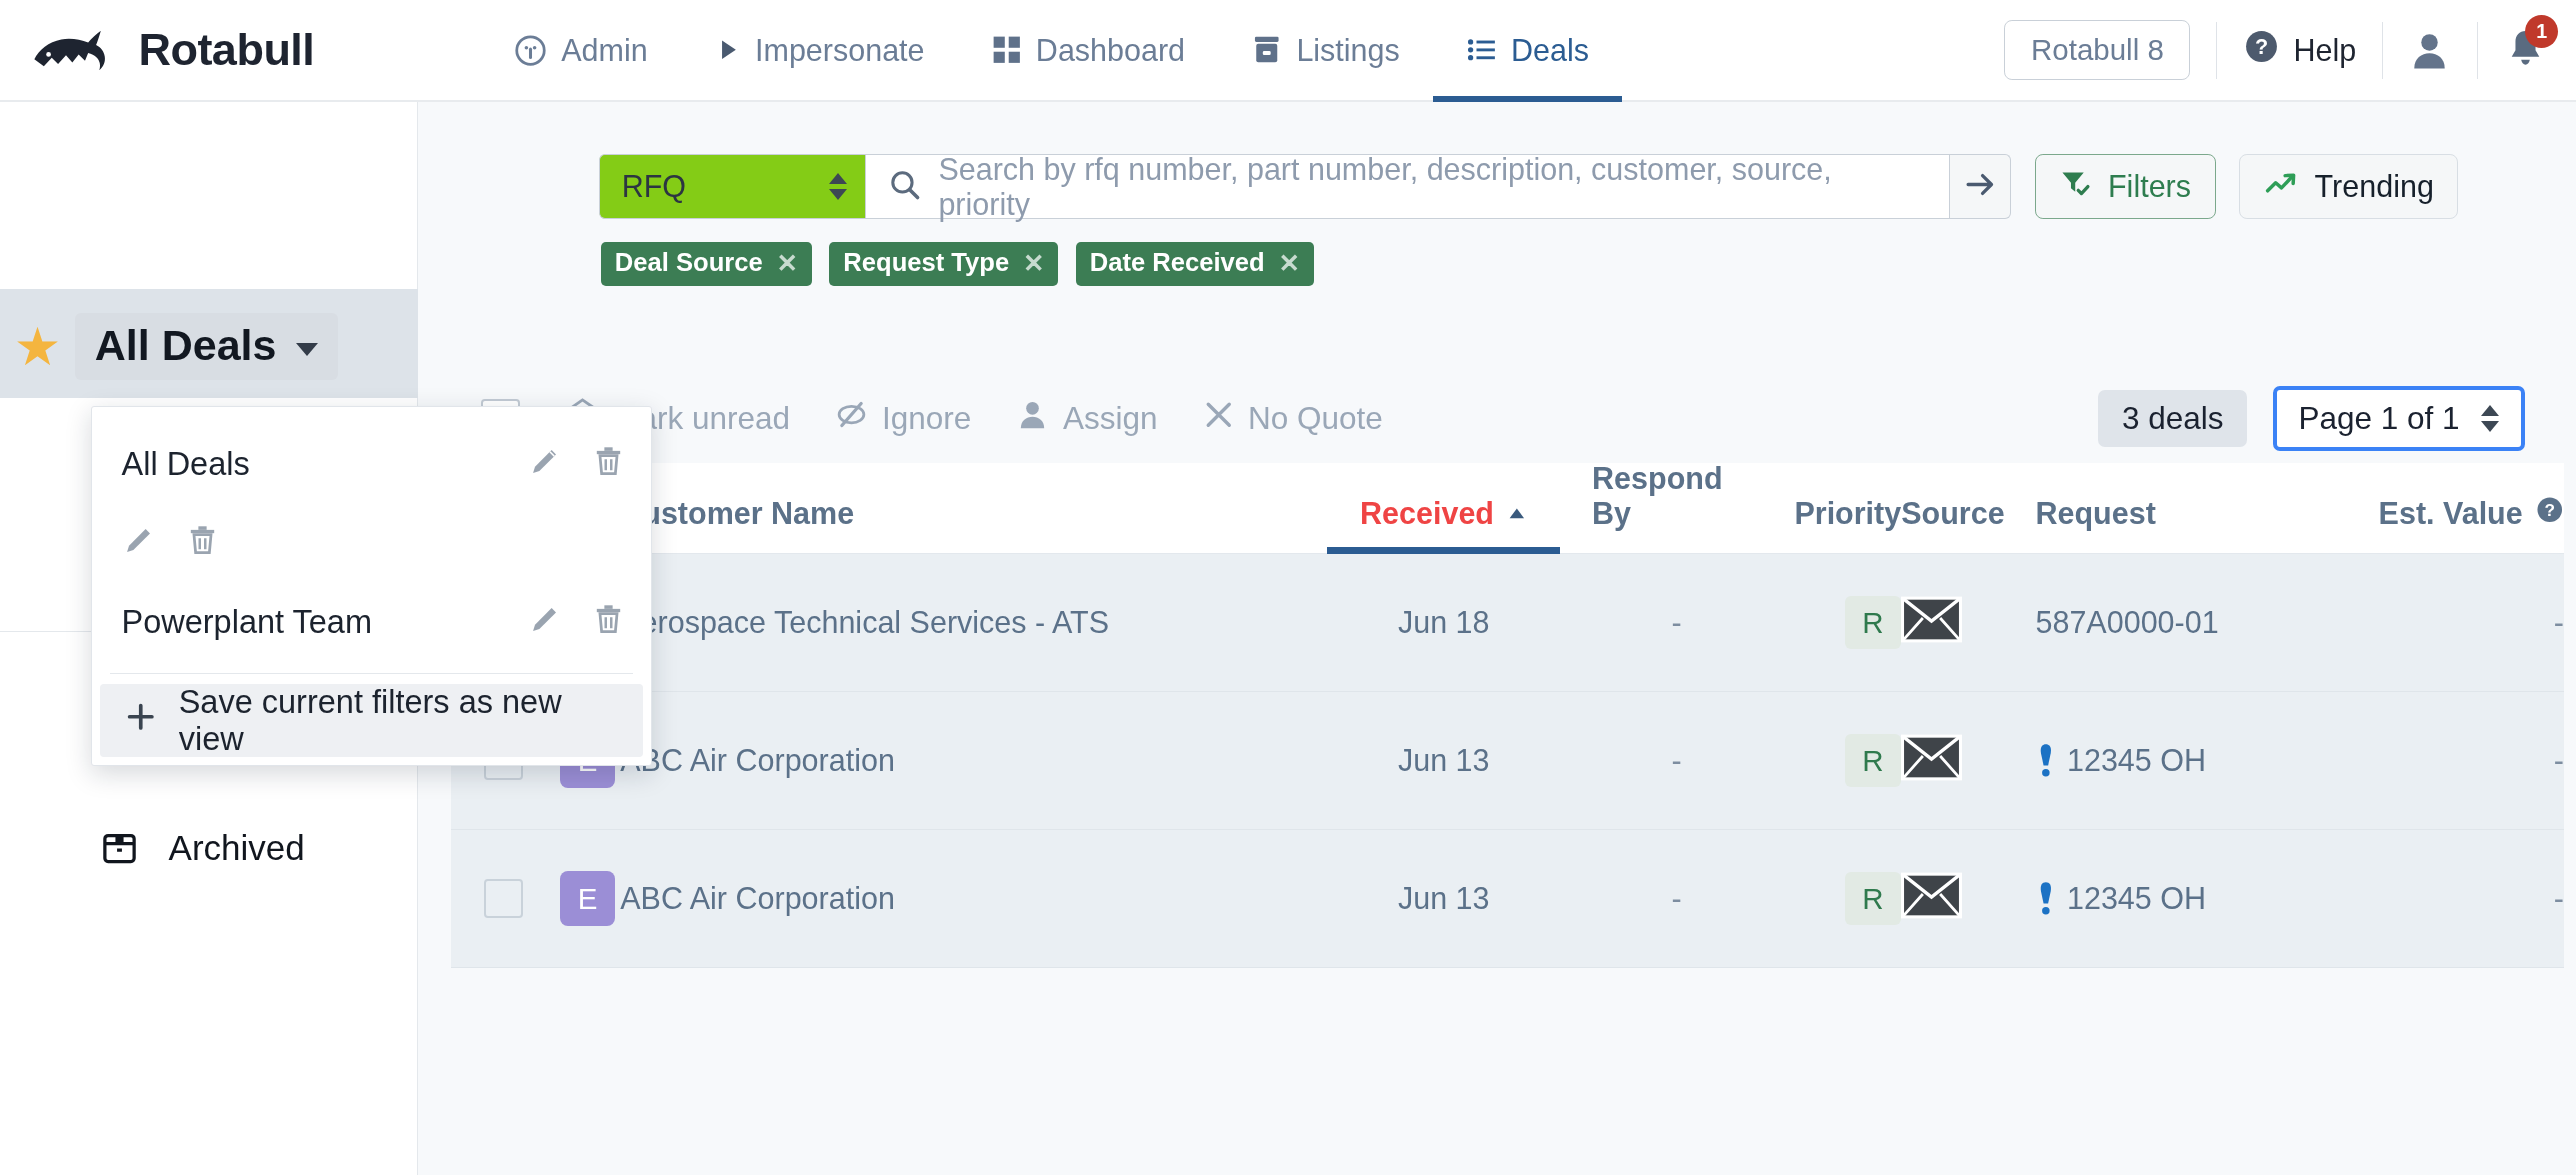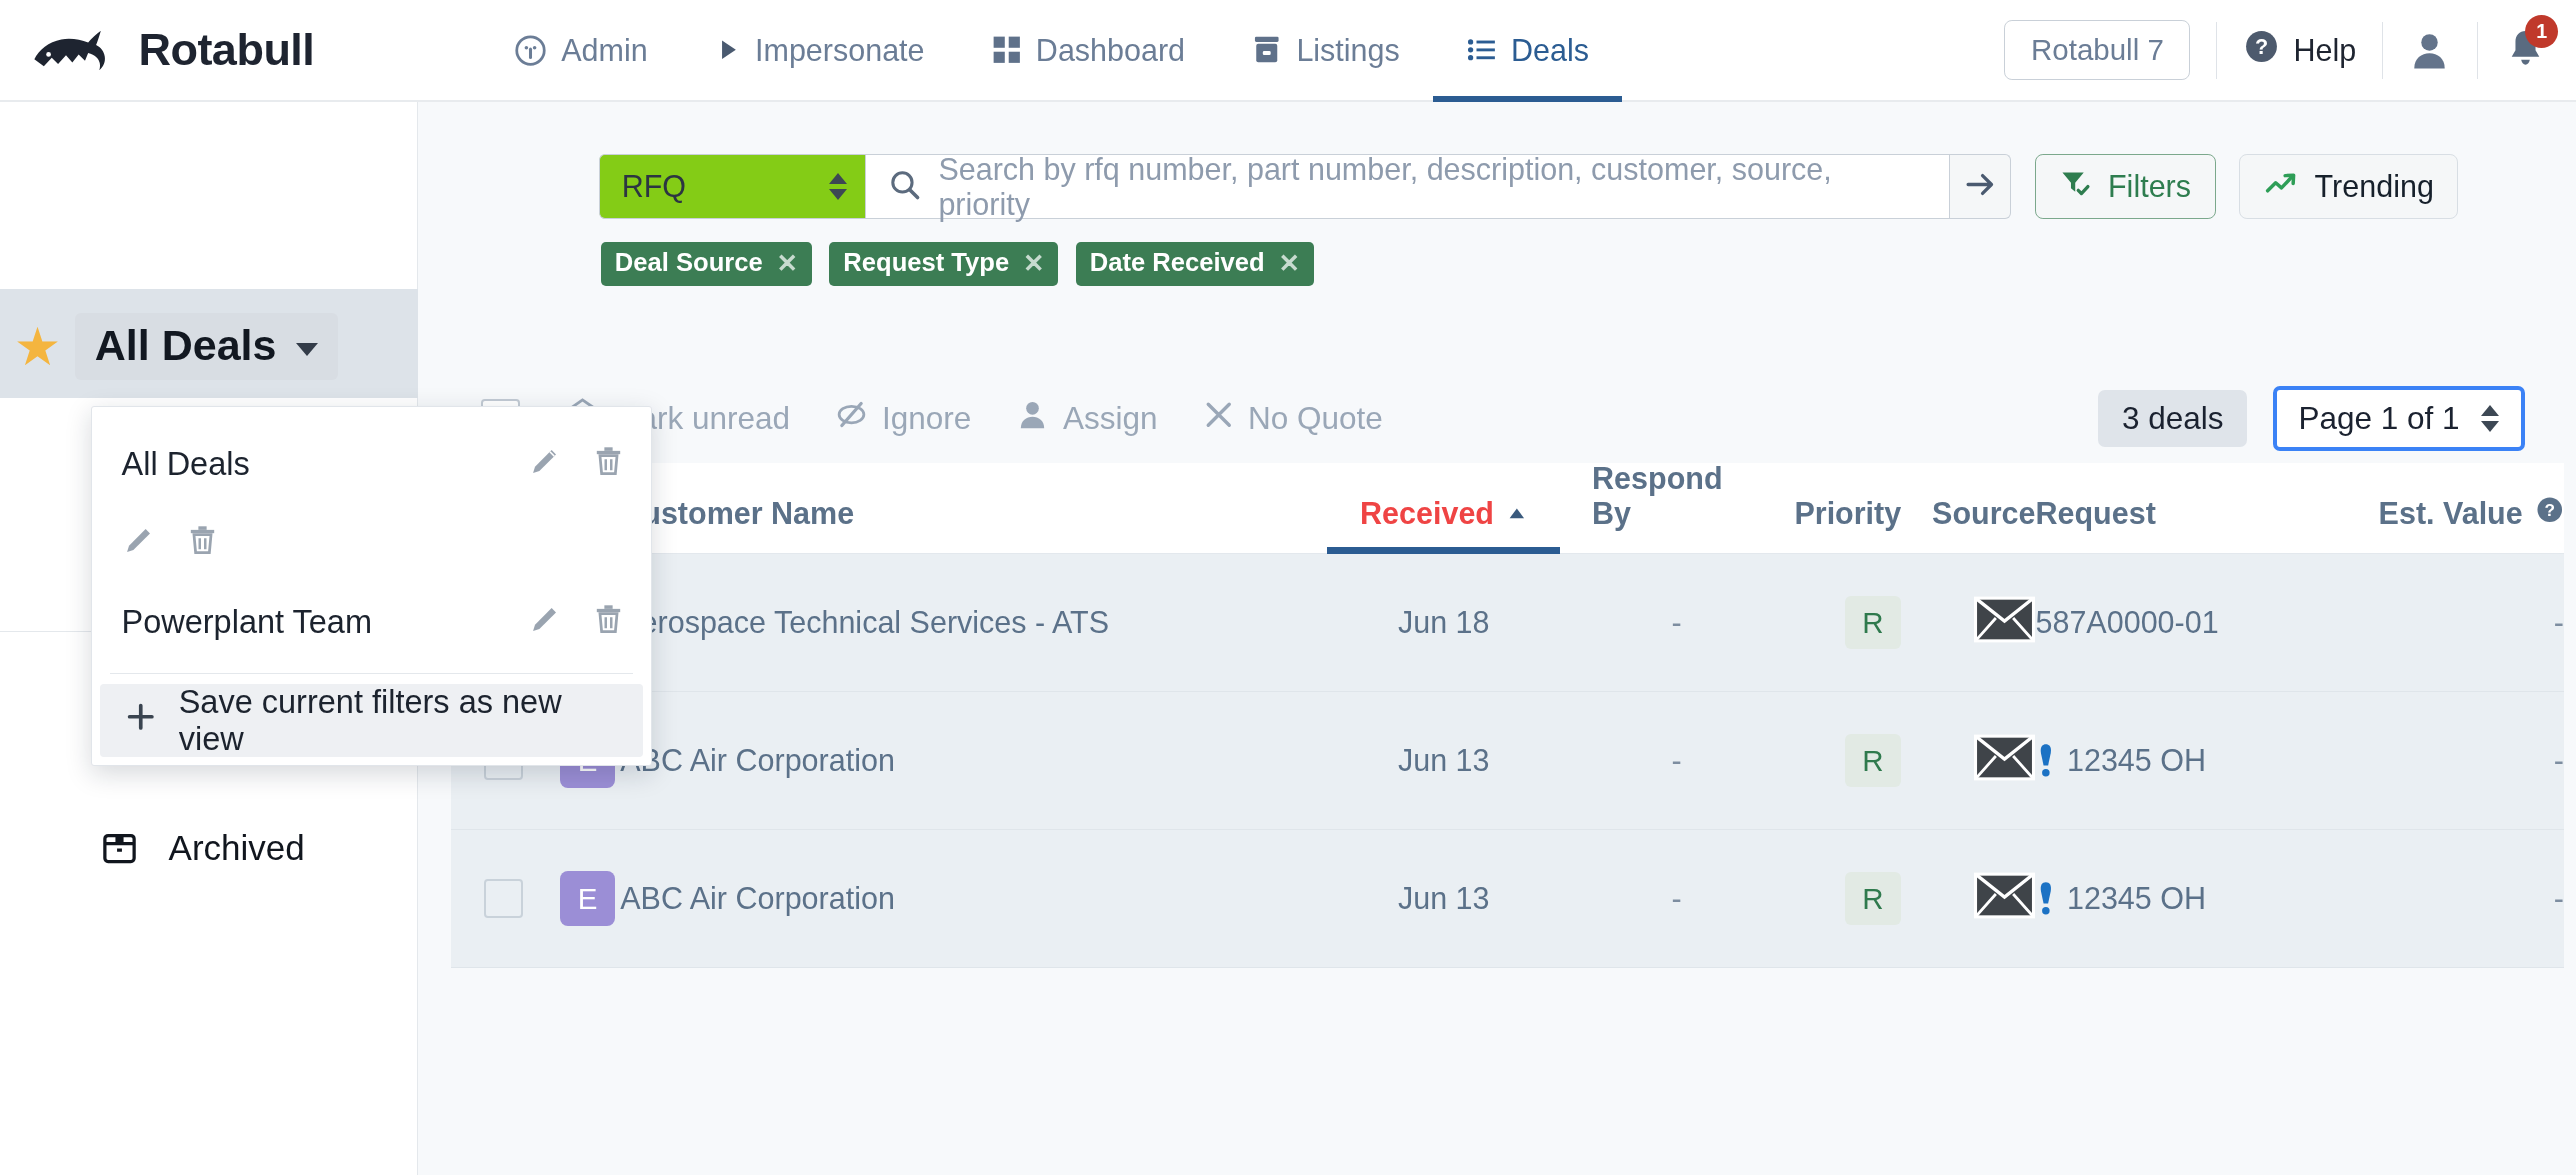--- a/index.html
+++ b/index.html
@@ -168,21 +168,21 @@
     display:flex; align-items:center; height: 138px;
     background:#eaeff3; border-bottom:1px solid #dfe5ea;
   }
   .td { font-size: 30.5px; color:#5b7189; display:flex; align-items:center; }
   .cw-check { width: 110px; justify-content:center; }
   .cw-av    { width: 69px; justify-content:center; }
   .cw-cust  { width: 748px; }
   .cw-recv  { width: 246px; justify-content:center; }
   .cw-resp  { width: 179px; justify-content:center;margin-left:32px; }
   .cw-prio  { width: 148px; justify-content:flex-end; }
-  .cw-src   { width: 142px; justify-content:flex-end; }
+  .cw-src   { width: 142px; justify-content:flex-start; }
   .cw-req   { width: 354px; }
   .cw-est   { width: 205px; justify-content:flex-end; }
   .row-check { width:39px;height:39px;border:2px solid #c9d2da;border-radius:3.9px;background:transparent;cursor:pointer; }
   .av {
     width: 55px; height: 55px; border-radius: 7.9px; background:#9b8ed6;
     color:#fff; font-size: 29.5px; display:flex; align-items:center; justify-content:center;
   }
   .prio-badge {
     background:#e2eae4; color:#2f7a4d; font-size:29.5px;
     border-radius:5.9px; padding: 9.8px 17.7px; min-width: 49px; text-align:center;
@@ -278,21 +278,21 @@
               <rect x="8" y="11" width="14" height="2.2" fill="#2b5c92"></rect>
             <circle cx="3.5" cy="18" r="2" fill="#2b5c92"></circle>
               <rect x="8" y="17" width="14" height="2.2" fill="#2b5c92"></rect>
           </svg>
         </span>
         <span>Deals</span>
       </div>
     </div>
 
     <div class="nav-right">
-      <button class="btn-outline">Rotabull 7</button>
+      <button class="btn-outline">Rotabull 8</button>
       <div class="vdiv"></div>
       <div class="help-link">
         <span>
           <svg width="37" height="37" viewBox="0 0 24 24" style="font-size:31px">
               <circle cx="12" cy="12" r="10" fill="#4d5a6d"></circle>
               <text x="12" y="17" font-size="14" font-weight="bold" fill="#fff" text-anchor="middle" font-family="Liberation Sans">?</text>
             </svg>
         </span>
         <span>Help</span>
       </div>

